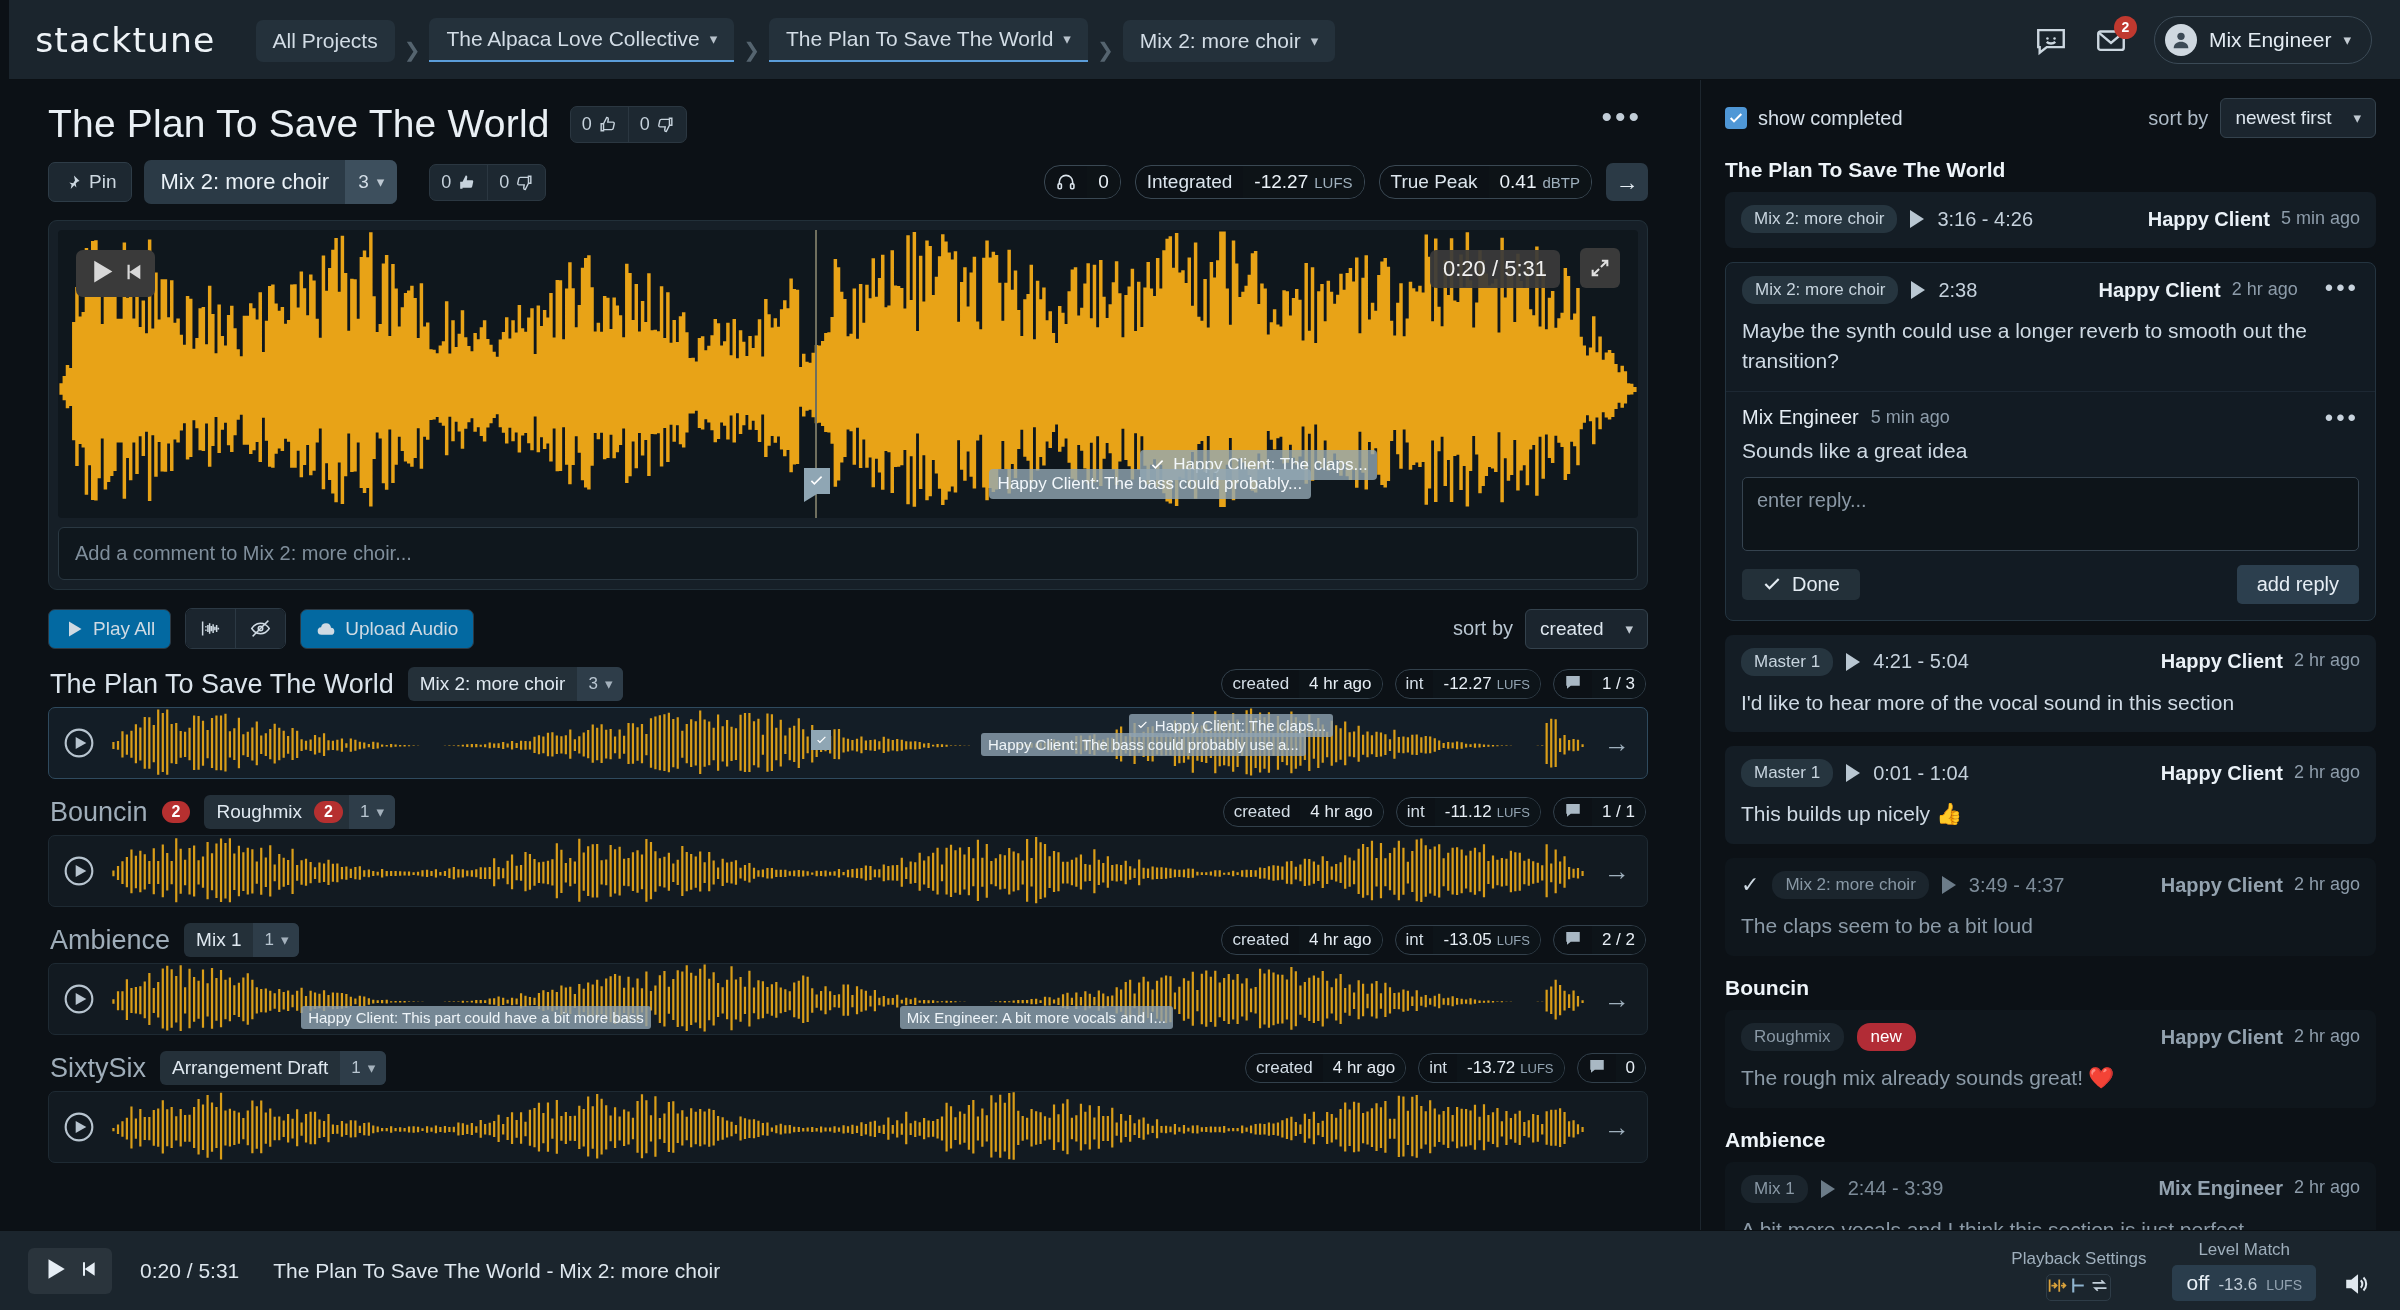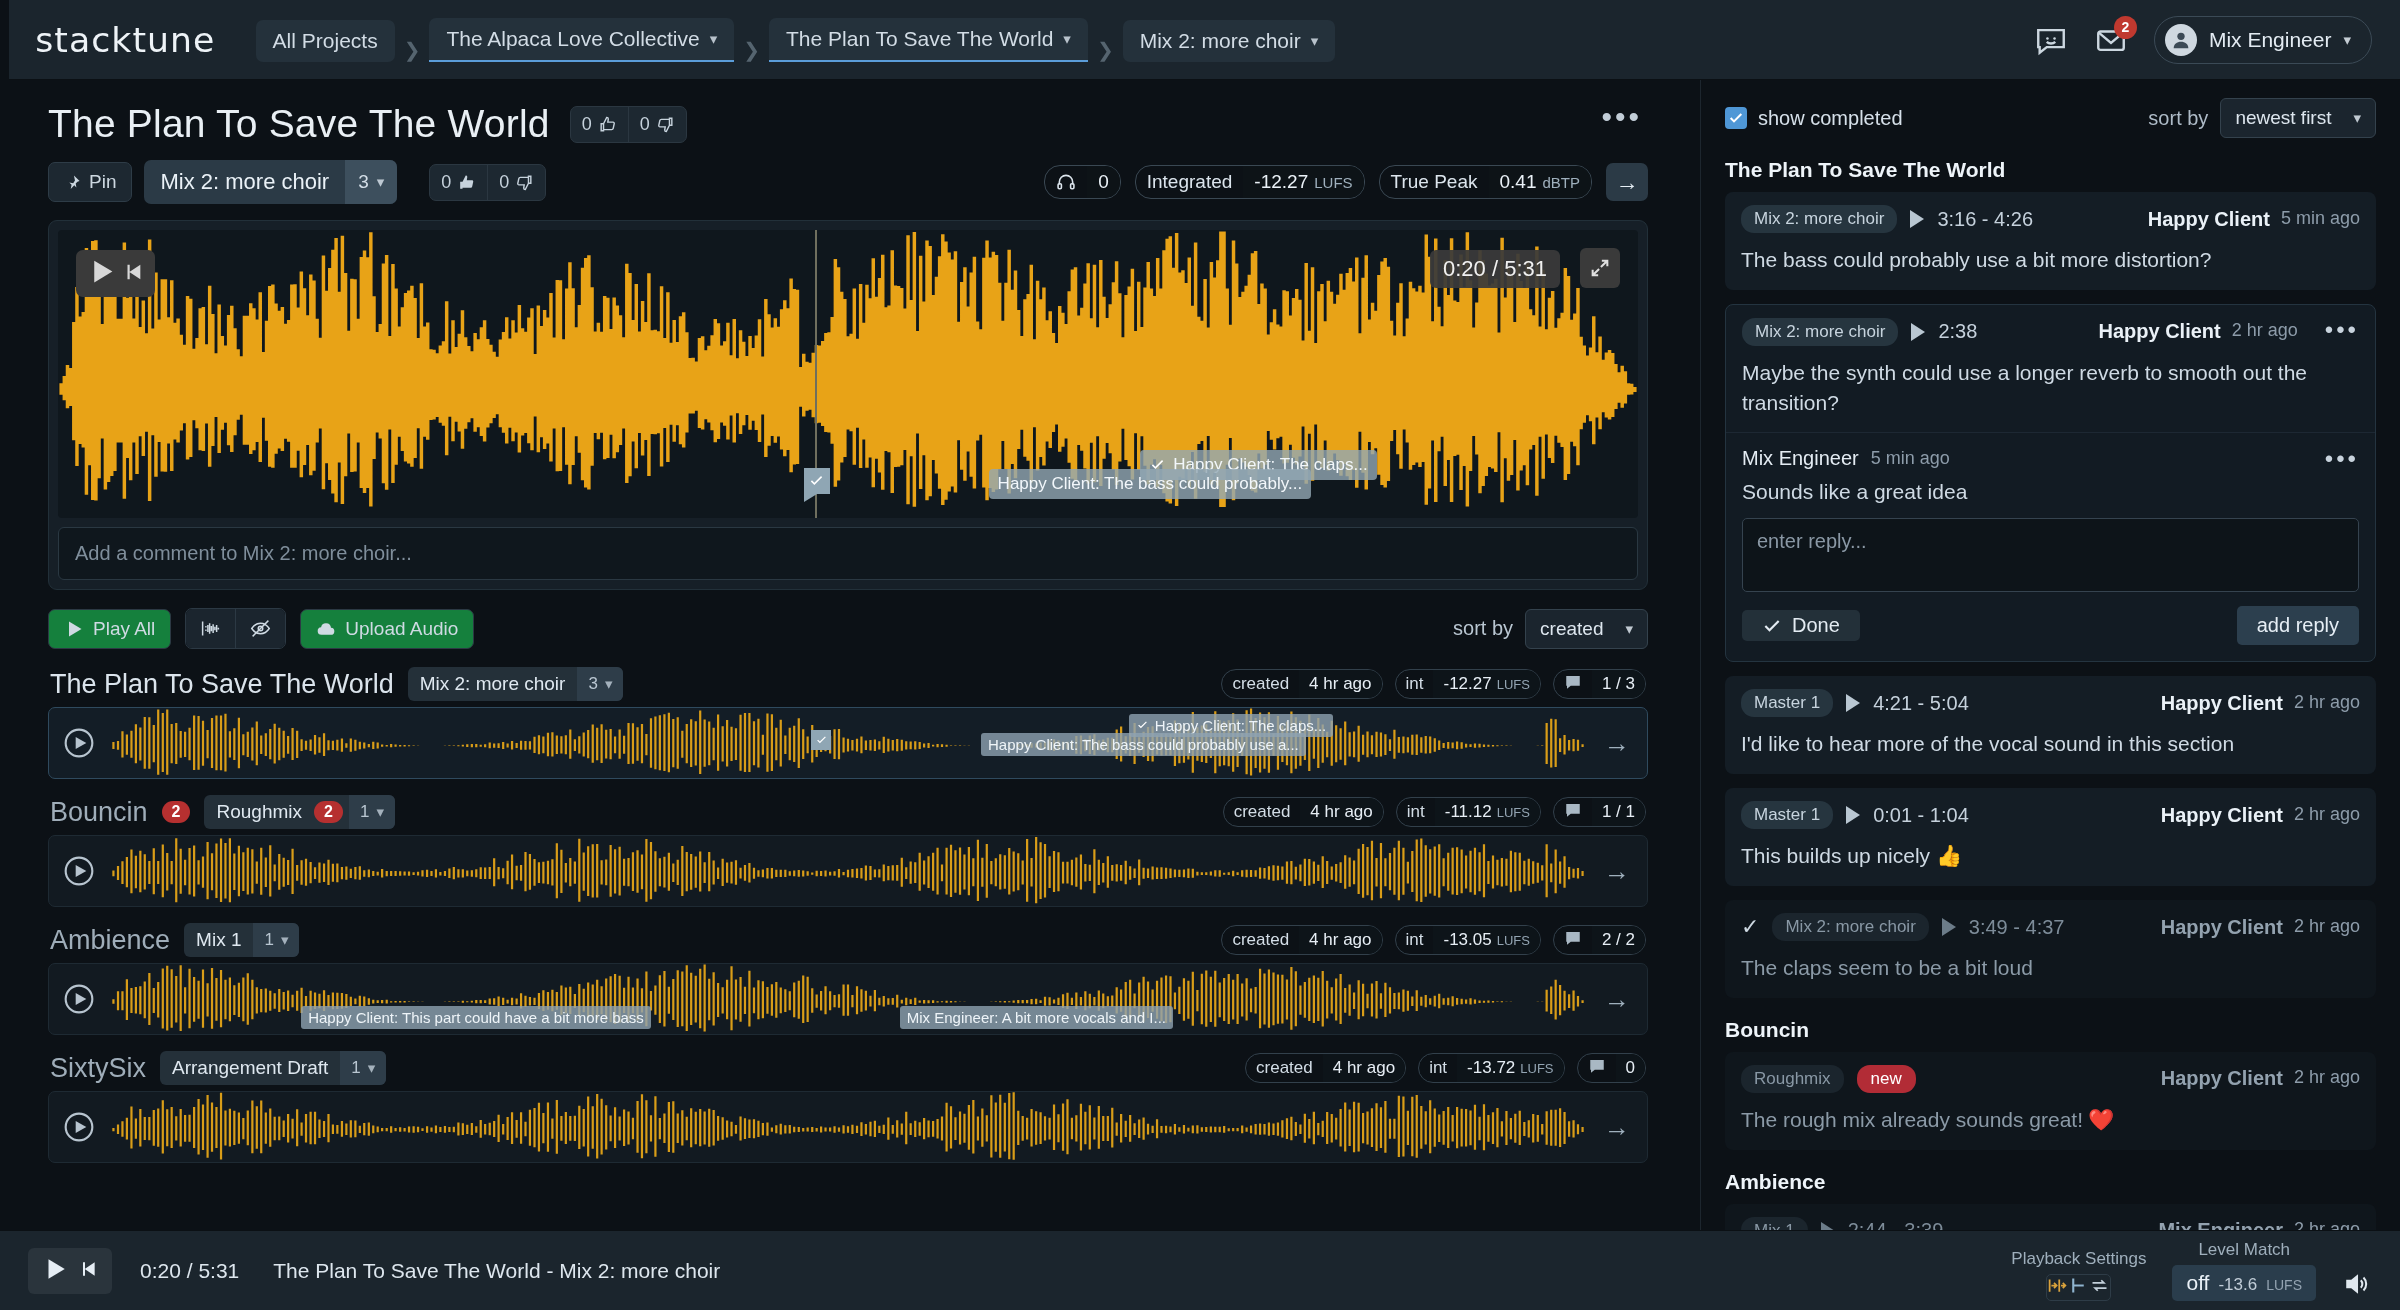--- a/index.html
+++ b/index.html
@@ -174,21 +174,21 @@
   .mkflag svg { width: 17px; height: 17px; fill: #fff; position: relative; z-index: 2;}
   .commentinput {
     margin-top: 9px; background: #0f171d; border: 1px solid #2a3views;
     border: 1px solid #2a3842; border-radius: 6px;
     padding: 14px 16px; font-size: 20px; color: #7f8e9b;
   }
 
   
   .trackctl { display: flex; align-items: center; gap: 14px; padding: 18px 52px 0 48px; }
   .tbtn {
-    background: #15803d; border: 1px solid #2c3944; border-radius: 7px;
+    background: #0369a1; border: 1px solid #2c3944; border-radius: 7px;
     padding: 8px 15px; font-size: 19px; color: #cfdae3;
     display: flex; align-items: center; gap: 9px;
   }
   .tbtn svg { width: 20px; height: 20px; }
   .tgroup { display: flex; border: 1px solid #2c3944; border-radius: 7px; overflow: hidden; }
   .tgroup > div { padding: 9px 14px; display: flex; align-items: center; background: #1b252e; }
   .tgroup > div + div { border-left: 1px solid #2c3944; }
   .tgroup svg { width: 21px; height: 21px; }
   .sortby { margin-left: auto; display: flex; align-items: center; gap: 12px; font-size: 20px; color: #b9c6d1; }
   .selbox {
@@ -786,21 +786,20 @@
   <div class="cmt">
     <div class="cmt-head">
       <span class="vtag">Mix 2:  more choir</span>
       <span class="ptri"></span>
       <span class="ctime">3:16 - 4:26</span>
       <span class="cwho">
         <span class="n">Happy Client</span>
         <span class="t">5 min ago</span>
       </span>
     </div>
-    <div class="cbody">The bass could probably use a bit more distortion?</div>
   </div>
 
   <div class="cmt expanded">
     <div class="cmt-inner">
       <div class="cmt-head">
         <span class="vtag">Mix 2:  more choir</span>
         <span class="ptri"></span>
         <span class="ctime">2:38</span>
         <span class="cwho">
           <span class="n">Happy Client</span>

